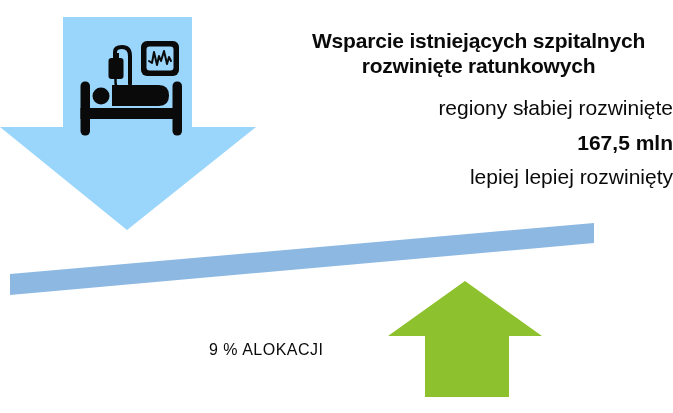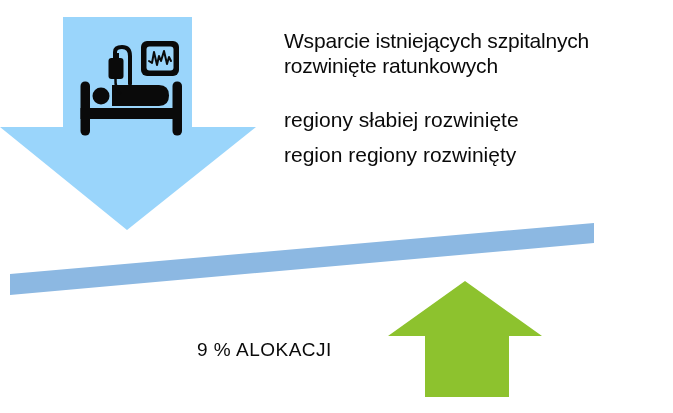--- a/index.html
+++ b/index.html
@@ -22,42 +22,44 @@
     width: 673px;
     height: 413px;
   }
   .textblock {
     position: absolute;
     left: 284px;
     top: 28px;
     width: 389px;
   }
   .title {
-    font-weight: normal;
+    font-weight: bold;
     font-size: 21px;
     line-height: 25px;
     letter-spacing: -0.2px;
     white-space: nowrap;
+    text-align: center;
   }
   .rows {
-    margin-top: 25px;
+    margin-top: 13px;
+    text-align: right;
   }
   .row {
     font-size: 21px;
     line-height: 34.5px;
     white-space: nowrap;
   }
   .row.bold {
     font-weight: bold;
   }
   .allocation {
     position: absolute;
-    left: 197px;
+    left: 209px;
     top: 336px;
-    font-size: 19px;
+    font-size: 16px;
     line-height: 28px;
     letter-spacing: 0.5px;
     white-space: nowrap;
   }
 </style>
 </head>
 <body>
 
 <svg id="art" viewBox="0 0 673 413" xmlns="http://www.w3.org/2000/svg">
 
@@ -91,17 +93,18 @@
     <path stroke-width="4" d="M130,84 L130,56 Q130,47 122,47 Q115,47 115,52 L115,57"></path>
     <path stroke-width="2.5" d="M115.5,79 Q115,88 120,93"></path>
   </g>
 </svg>
 
 <div class="textblock">
   <div class="title">Wsparcie istniejących szpitalnych</div>
   <div class="title">rozwinięte ratunkowych</div>
   <div class="rows">
     <div class="row">regiony słabiej rozwinięte</div>
-    <div class="row">region regiony rozwinięty</div>
+    <div class="row bold">167,5 mln</div>
+    <div class="row">lepiej lepiej rozwinięty</div>
   </div>
 </div>
 
 <div class="allocation">9 % ALOKACJI</div>
 
 </body></html>

